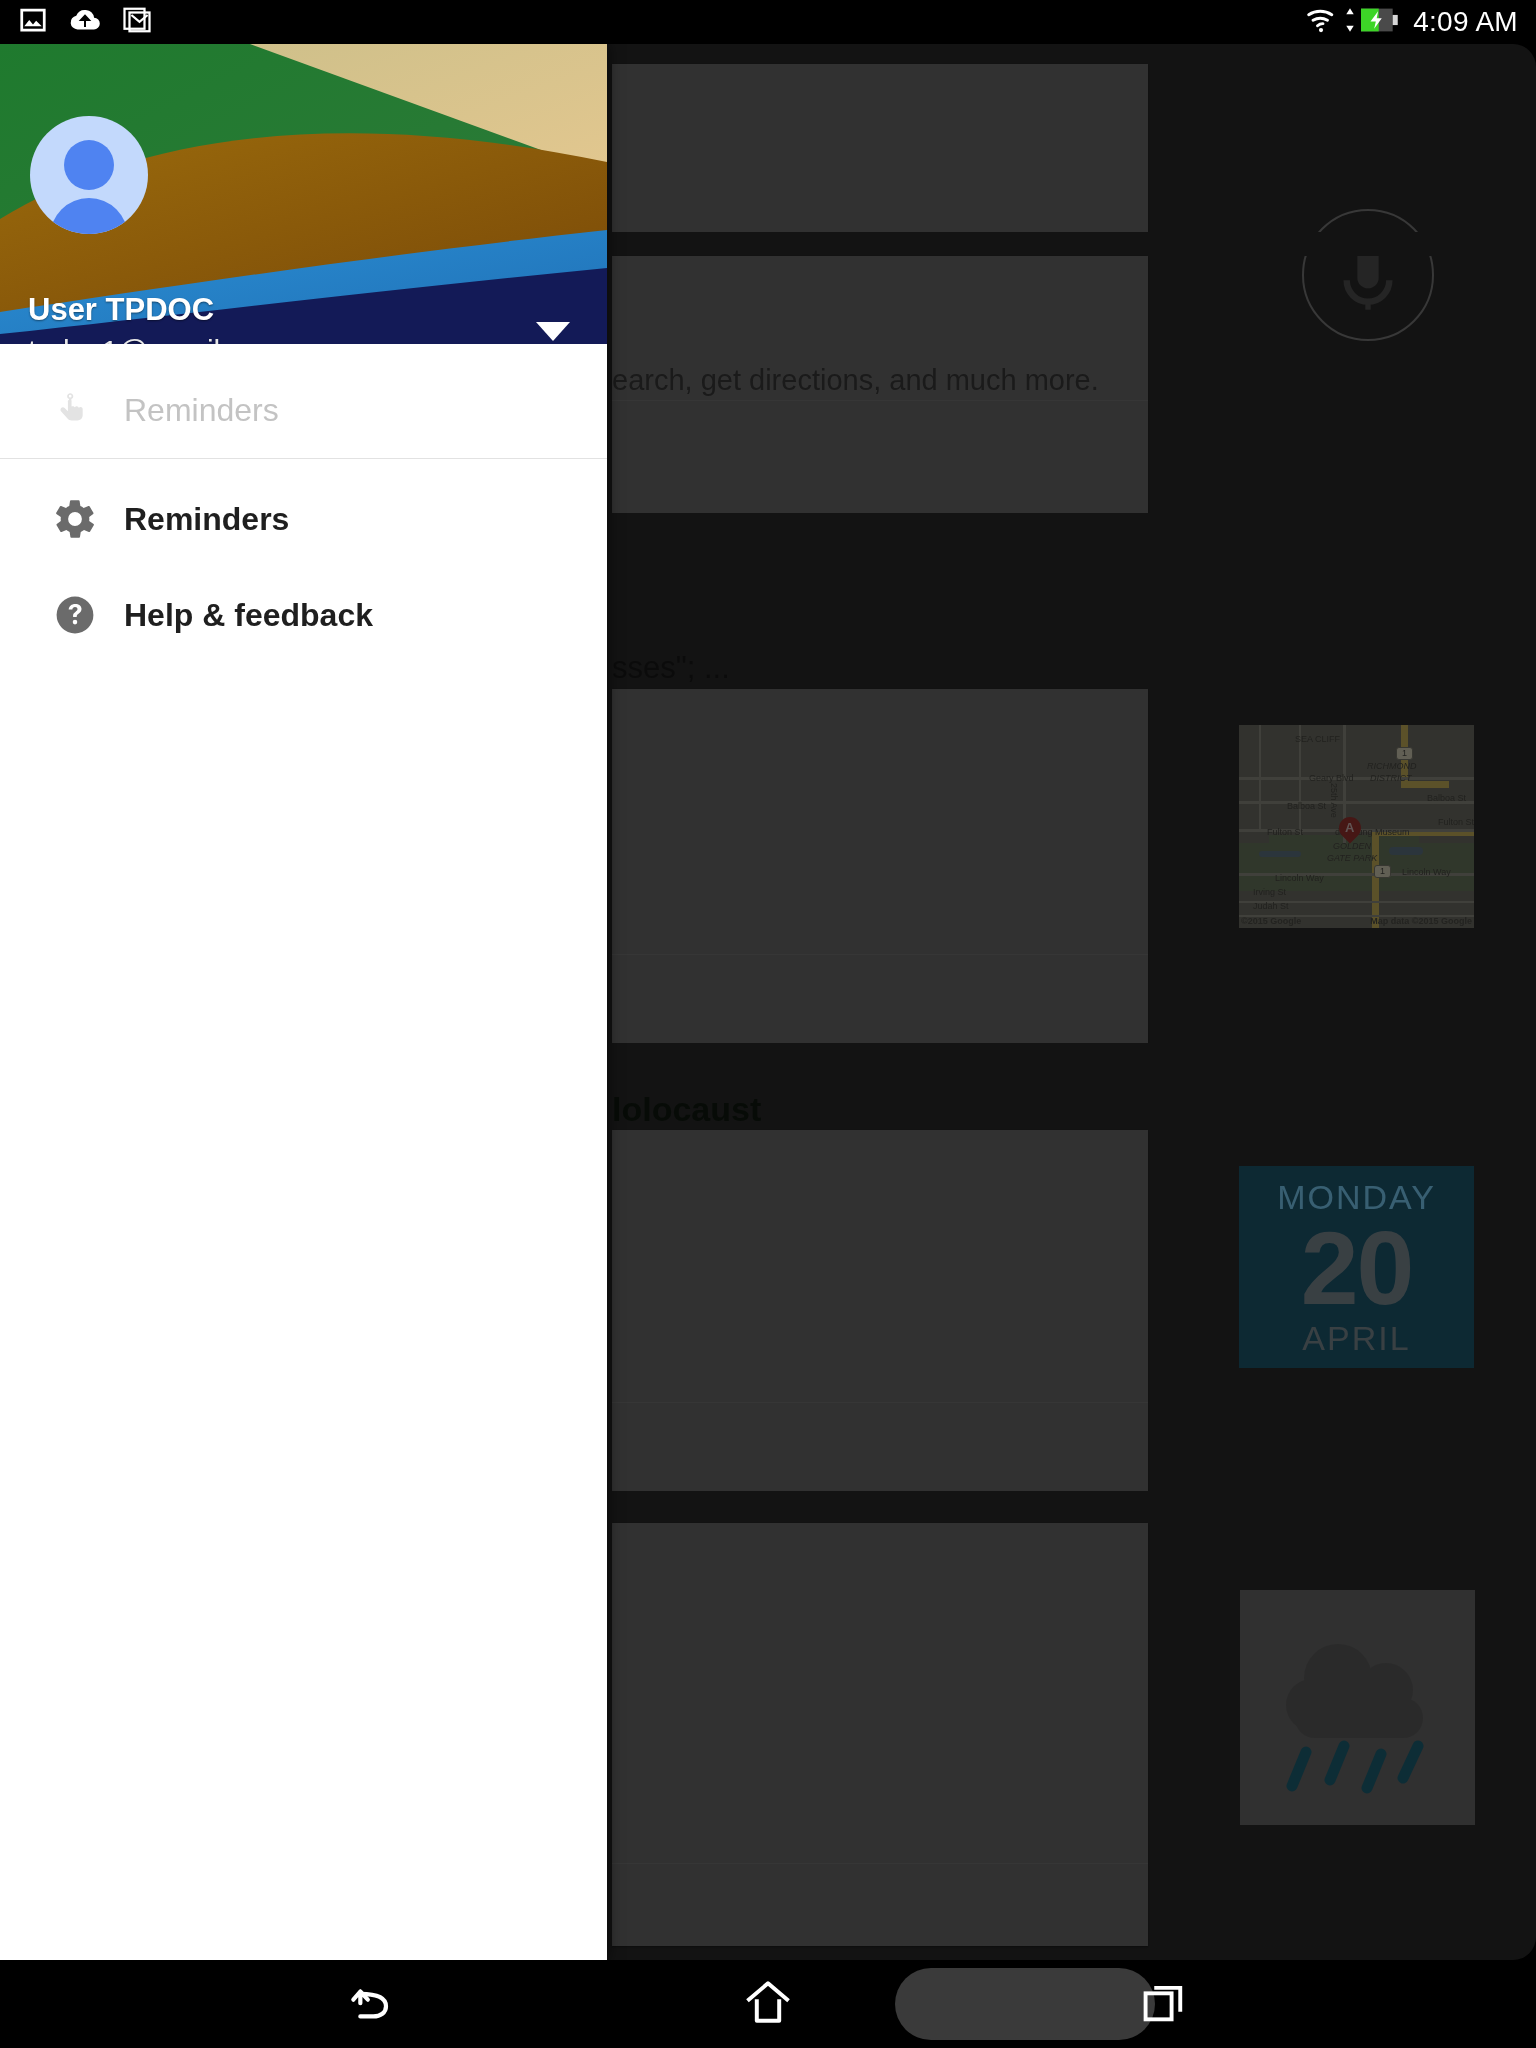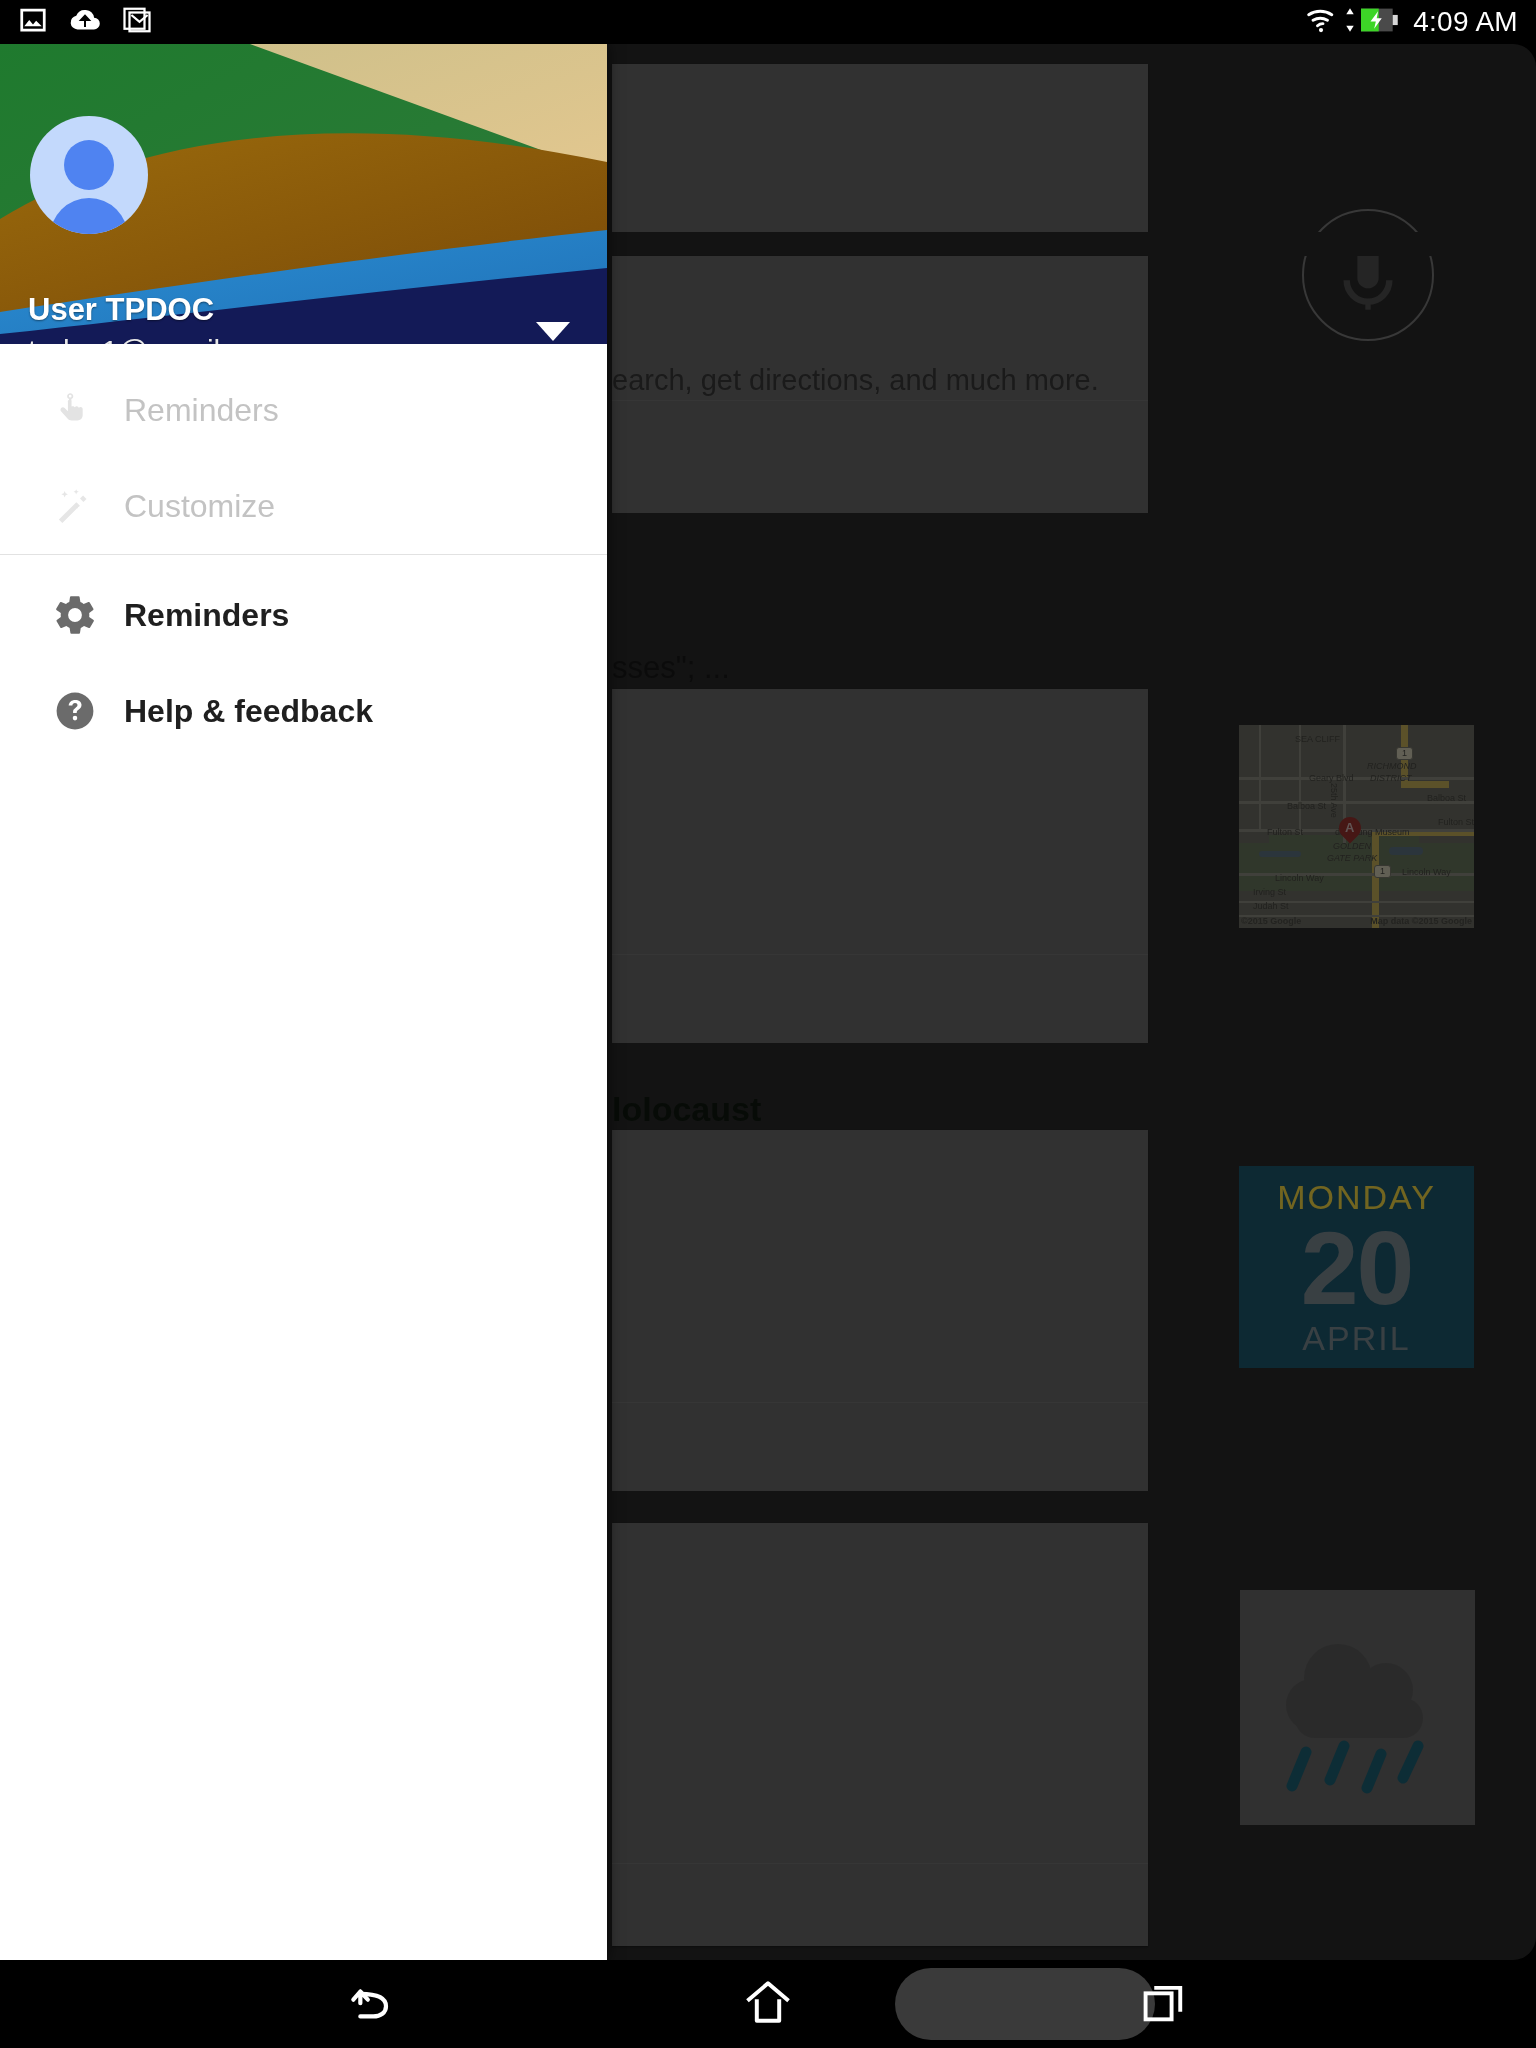--- a/index.html
+++ b/index.html
@@ -66,21 +66,21 @@
   .map-attr {
     position:absolute; bottom:2px; font-size:9px; color:#4e4e48; white-space:nowrap;font-weight:bold;
   }
 
   
   #cal-thumb {
     position:absolute; left:1239px; top:1122px; width:235px; height:202px;
     background:#1e5b72; display:flex; flex-direction:column;
     align-items:center; justify-content:space-between; padding:12px 0 10px;
   }
-  #cal-dow { color:#fde047; font-size:34px; letter-spacing:2px; }
+  #cal-dow { color:#7dd3fc; font-size:34px; letter-spacing:2px; }
   #cal-day { color:#7f8f96; font-size:104px; font-weight:bold; line-height:.95; letter-spacing:-2px; }
   #cal-mon { color:#7f8f96; font-size:34px; letter-spacing:2px; }
 
   
   #weather-thumb {
     position:absolute; left:1240px; top:1546px; width:235px; height:235px;
     background:#6a6a6a;
   }
 
   
@@ -318,32 +318,20 @@
       <div class="dl-item disabled">
         <span class="dl-icon">
           <svg width="46" height="46" viewBox="0 0 24 24" fill="#e3e3e3">
             <path d="M9.5 3.2c-.9 0-1.6.7-1.6 1.6 0 .7.4 1.2 1 1.5v1.2h1.2V6.3c.6-.3 1-.8 1-1.5 0-.9-.7-1.6-1.6-1.6zm0 .9a.7.7 0 110 1.4.7.7 0 010-1.4z"></path>
             <path d="M8.3 7.6v5.1L6.6 11c-.5-.5-1.3-.5-1.8 0s-.5 1.3 0 1.8l3.4 3.8c.5.6 1.2.9 2 .9h3.1c1.5 0 2.7-1.2 2.7-2.7v-3.3c0-.6-.5-1.1-1.1-1.1-.4 0-.7.2-.9.5-.1-.5-.6-.9-1.1-.9-.4 0-.8.2-1 .6-.2-.4-.6-.6-1-.6-.3 0-.5.1-.7.2V7.6c0-.6-.4-1-1-1s-1 .4-1 1z"></path>
           </svg>
         </span>
         <span class="dl-label">Reminders</span>
       </div>
 
-      <div class="dl-item disabled">
-        <span class="dl-icon">
-          <svg width="46" height="46" viewBox="0 0 24 24" fill="#e6e6e6">
-            <path d="M3.6 19.1l9.1-9.1 1.8 1.8-9.1 9.1z"></path>
-            <path d="M14.6 8.1l1.6-1.6 1.8 1.8-1.6 1.6z"></path>
-            <path d="M6.6 4.2l.5 1.2 1.2.5-1.2.5-.5 1.2-.5-1.2-1.2-.5 1.2-.5z"></path>
-            <path d="M12.6 3.2l.4 1 1 .4-1 .4-.4 1-.4-1-1-.4 1-.4z"></path>
-            <path d="M13.2 10.6l.4 1 1 .4-1 .4-.4 1-.4-1-1-.4 1-.4z"></path>
-          </svg>
-        </span>
-        <span class="dl-label">Customize</span>
-      </div>
 
       <div class="dl-divider"></div>
       <div style="height:12px;"></div>
 
       <div class="dl-item enabled">
         <span class="dl-icon">
           <svg width="46" height="46" viewBox="0 0 24 24" fill="#6b6b6b">
             <path d="M19.4 13a7.8 7.8 0 000-2l2.1-1.6a.5.5 0 00.1-.6l-2-3.4a.5.5 0 00-.6-.2l-2.5 1a7.3 7.3 0 00-1.7-1l-.4-2.6a.5.5 0 00-.5-.4h-4a.5.5 0 00-.5.4l-.4 2.6c-.6.2-1.2.6-1.7 1l-2.5-1a.5.5 0 00-.6.2l-2 3.4a.5.5 0 00.1.6L4.6 11a7.8 7.8 0 000 2l-2.1 1.6a.5.5 0 00-.1.6l2 3.4c.1.2.4.3.6.2l2.5-1c.5.4 1.1.8 1.7 1l.4 2.6c0 .2.2.4.5.4h4c.3 0 .5-.2.5-.4l.4-2.6c.6-.2 1.2-.6 1.7-1l2.5 1c.2.1.5 0 .6-.2l2-3.4a.5.5 0 00-.1-.6L19.4 13zM12 15.6A3.6 3.6 0 1112 8.4a3.6 3.6 0 010 7.2z"></path>
           </svg>
         </span>

